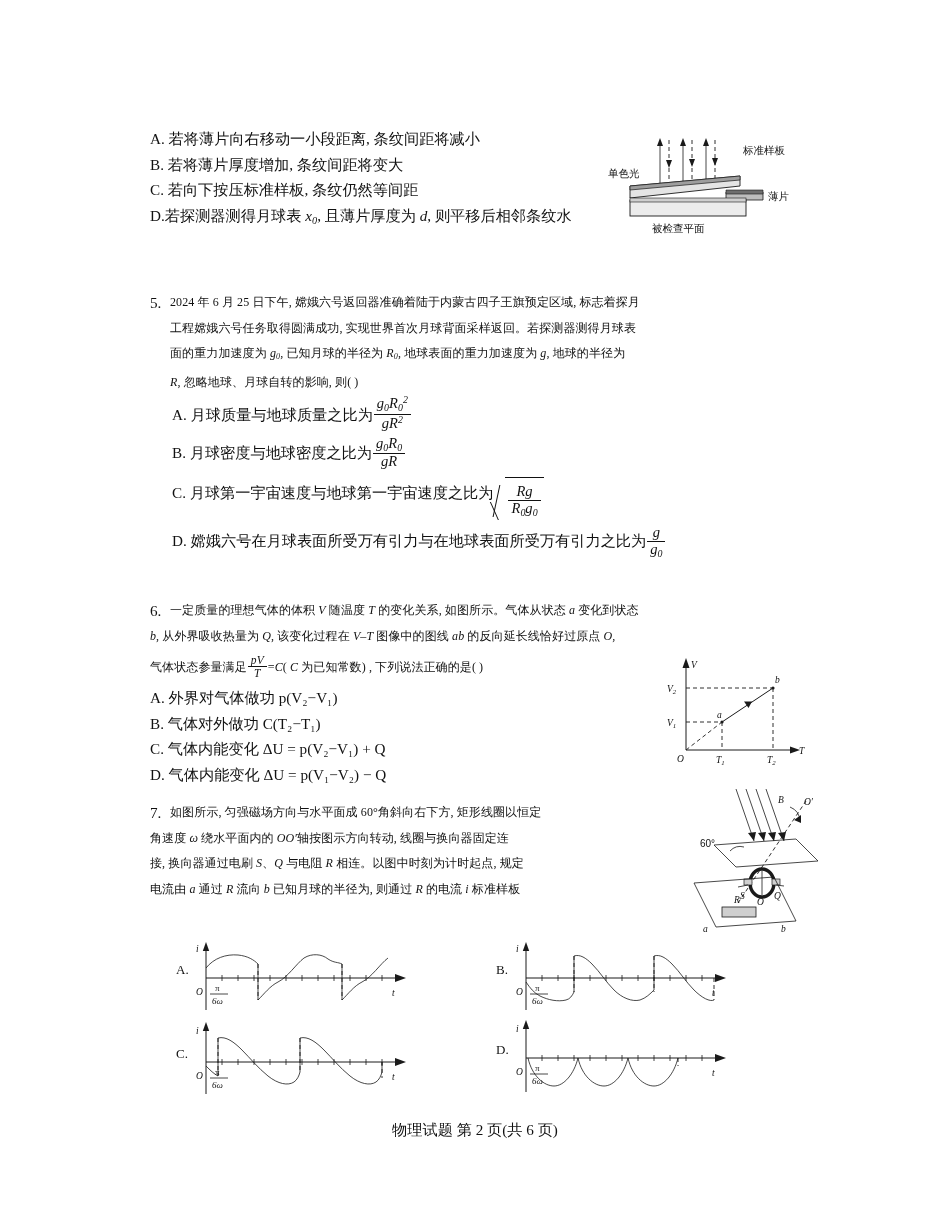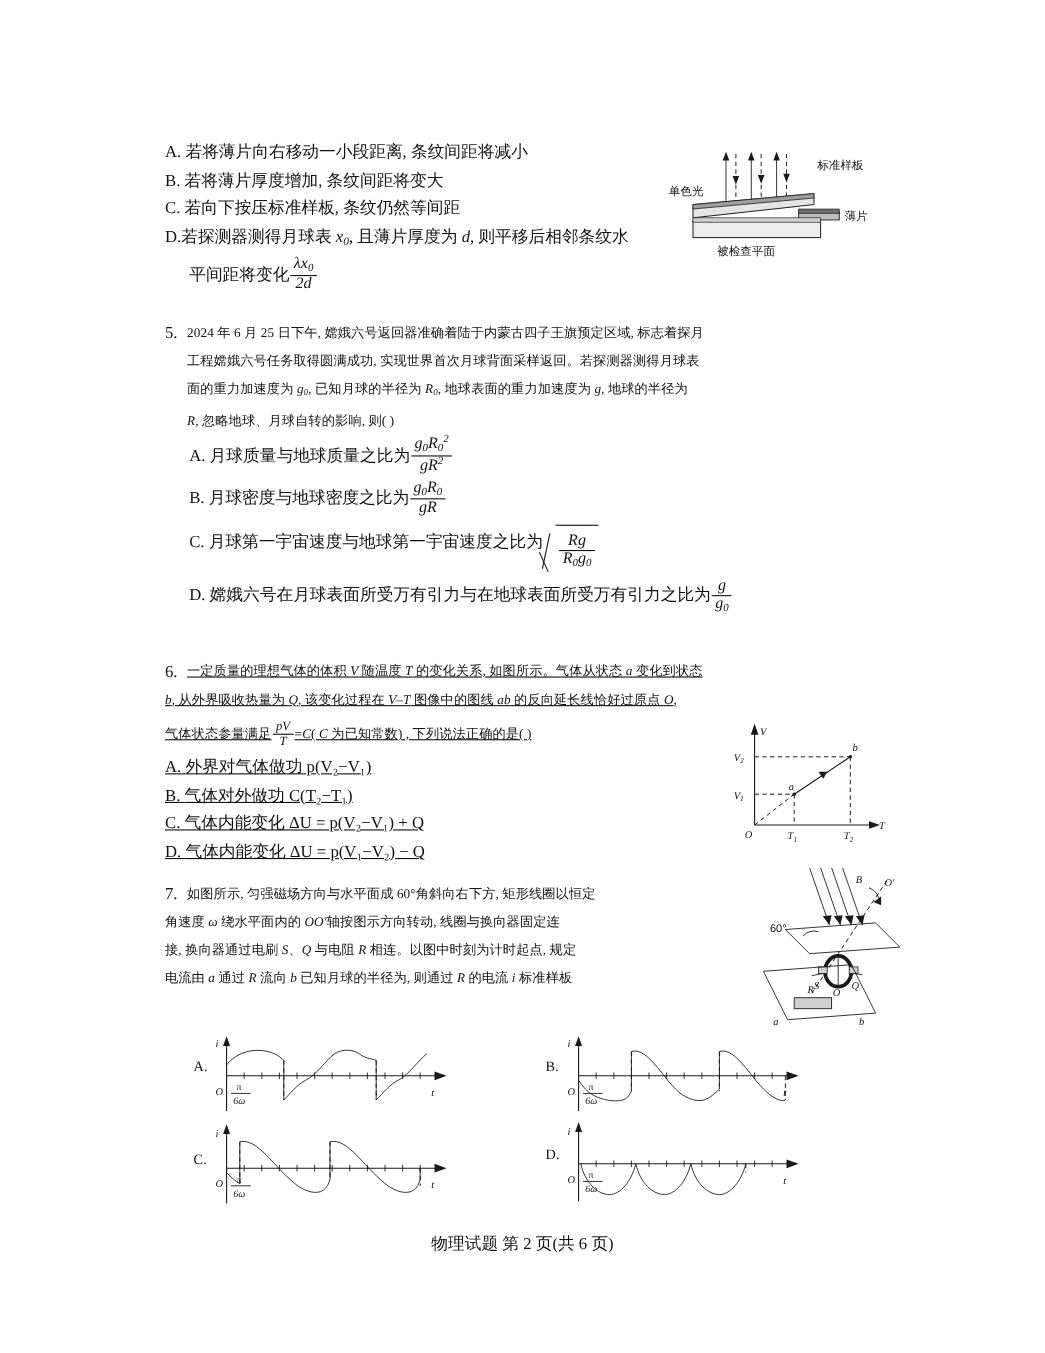--- a/index.html
+++ b/index.html
@@ -143,26 +143,20 @@
 
     <div class="opt">
       <span>C.</span>
       <span>若向下按压标准样板, 条纹仍然等间距</span>
     </div>
 
     <div class="opt">
       <span>D.</span><span>若探测器测得月球表 </span><span class="ital"><span>x</span><span class="sub">0</span></span><span>, 且薄片厚度为 </span><span class="ital">d</span><span>, 则平移后相邻条纹水</span>
     </div>
 
-    <div class="opt indent" style="line-height:32px;">
-      <span>平间距将变化</span><span class="frac">
-        <span class="top ital"><span>λx</span><span class="sub">0</span></span>
-        <span class="bot ital">2d</span>
-      </span>
-    </div>
   </div>
 
   <div class="fig" style="left:608px; top:128px;">
     <svg width="200" height="108" viewBox="0 0 200 108">
 
       <g class="thin">
         <line x1="52" y1="62" x2="52" y2="14"></line>
         <line x1="75" y1="60" x2="75" y2="14"></line>
         <line x1="98" y1="58" x2="98" y2="14"></line>
       </g>
@@ -236,21 +230,21 @@
         <span>嫦娥六号在月球表面所受万有引力与在地球表面所受万有引力之比为</span><span class="frac">
           <span class="top ital">g</span>
           <span class="bot ital">g<span class="sub">0</span></span>
         </span>
       </div>
     </div>
   </div>
 
   <div style="position:absolute; left:150px; top:598px; width:660px;" class="qblock">
     <span class="qnum">6.</span>
-    <div class="qbody" style="padding-left:20px;text-decoration:underline;">
+    <div class="qbody" style="padding-left:20px;">
       <div class="ln"><span>一定质量的理想气体的体积 </span><span class="ital">V</span><span> 随温度 </span><span class="ital">T</span><span> 的变化关系, 如图所示。气体从状态 </span><span class="ital">a</span><span> 变化到状态</span></div>
       <div class="ln" style="margin-left:-20px;"><span class="ital">b</span><span>, 从外界吸收热量为 </span><span class="ital">Q</span><span>, 该变化过程在 </span><span class="ital">V–T</span><span> 图像中的图线 </span><span class="ital">ab</span><span> 的反向延长线恰好过原点 </span><span class="ital">O</span>,</div>
       <div class="ln" style="margin-left:-20px; line-height:36px;"><span>气体状态参量满足</span><span class="frac">
           <span class="top ital">pV</span><span class="bot ital">T</span>
         </span>=<span class="ital">C</span><span>( </span><span class="ital">C</span><span> 为已知常数) , 下列说法正确的是(       )</span></div>
 
       <div class="opt" style="margin-left:-20px;">
         <span>A.</span>
         <span>外界对气体做功 p(V₂−V₁)</span>
       </div>

